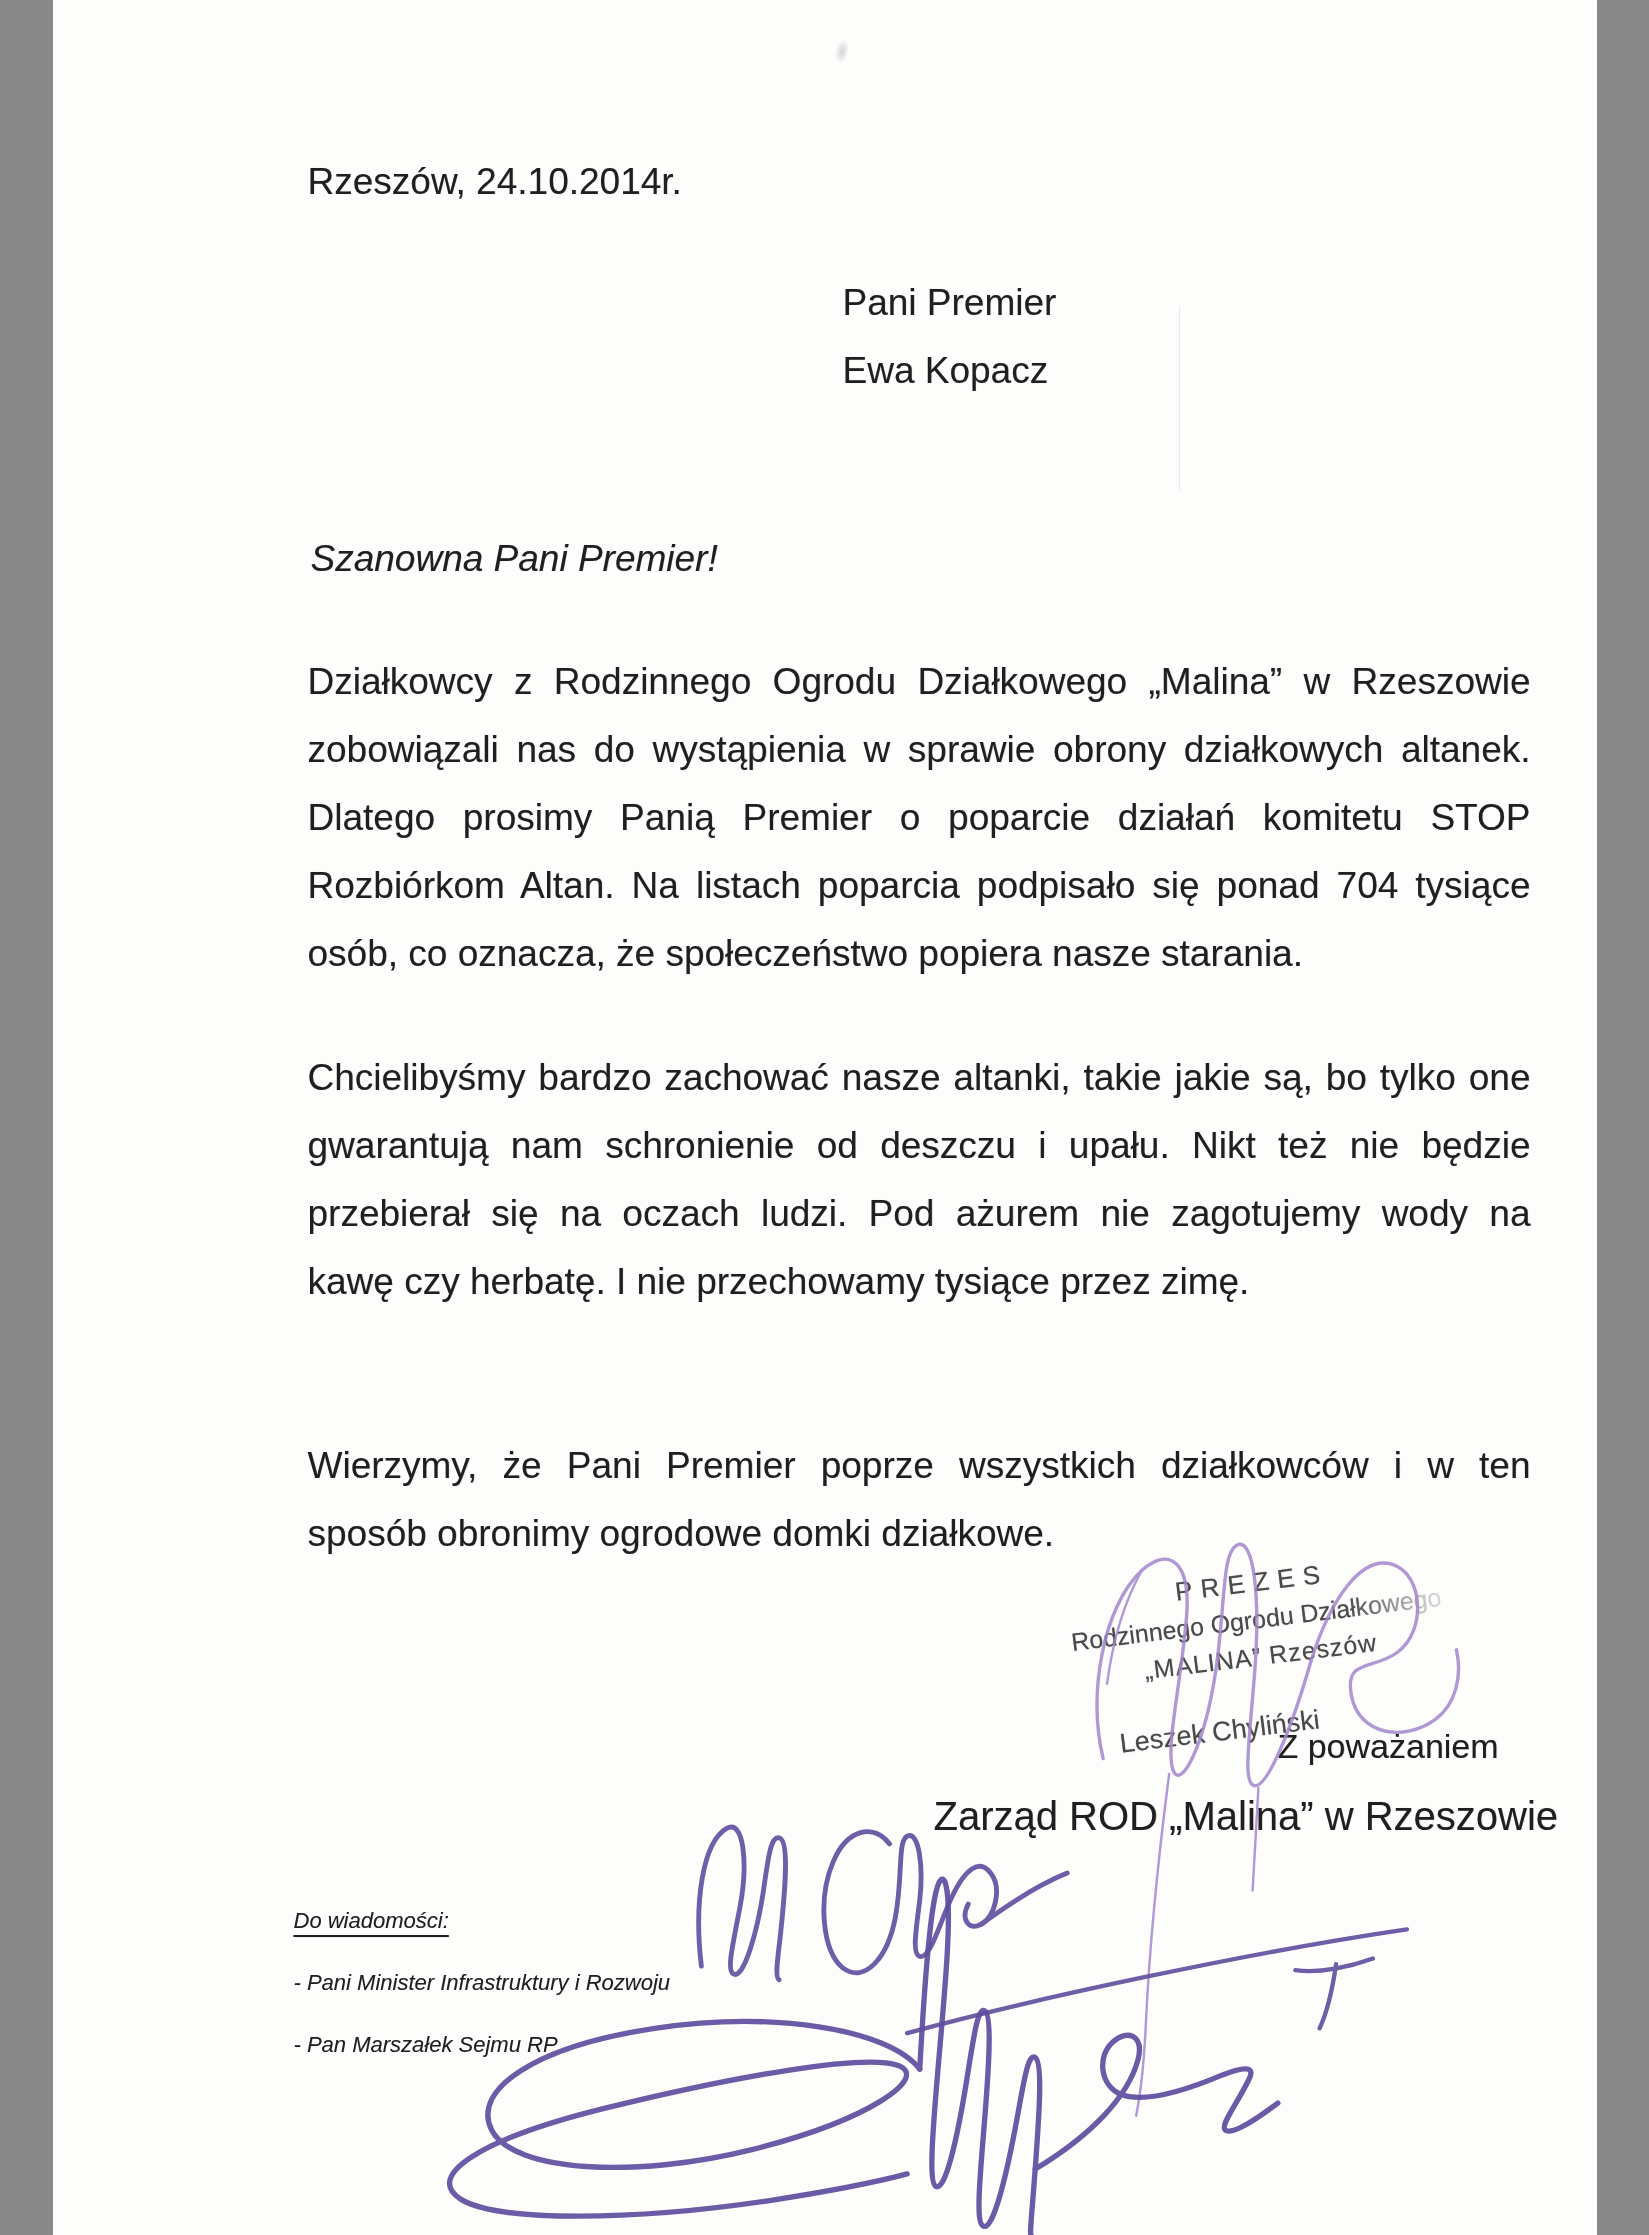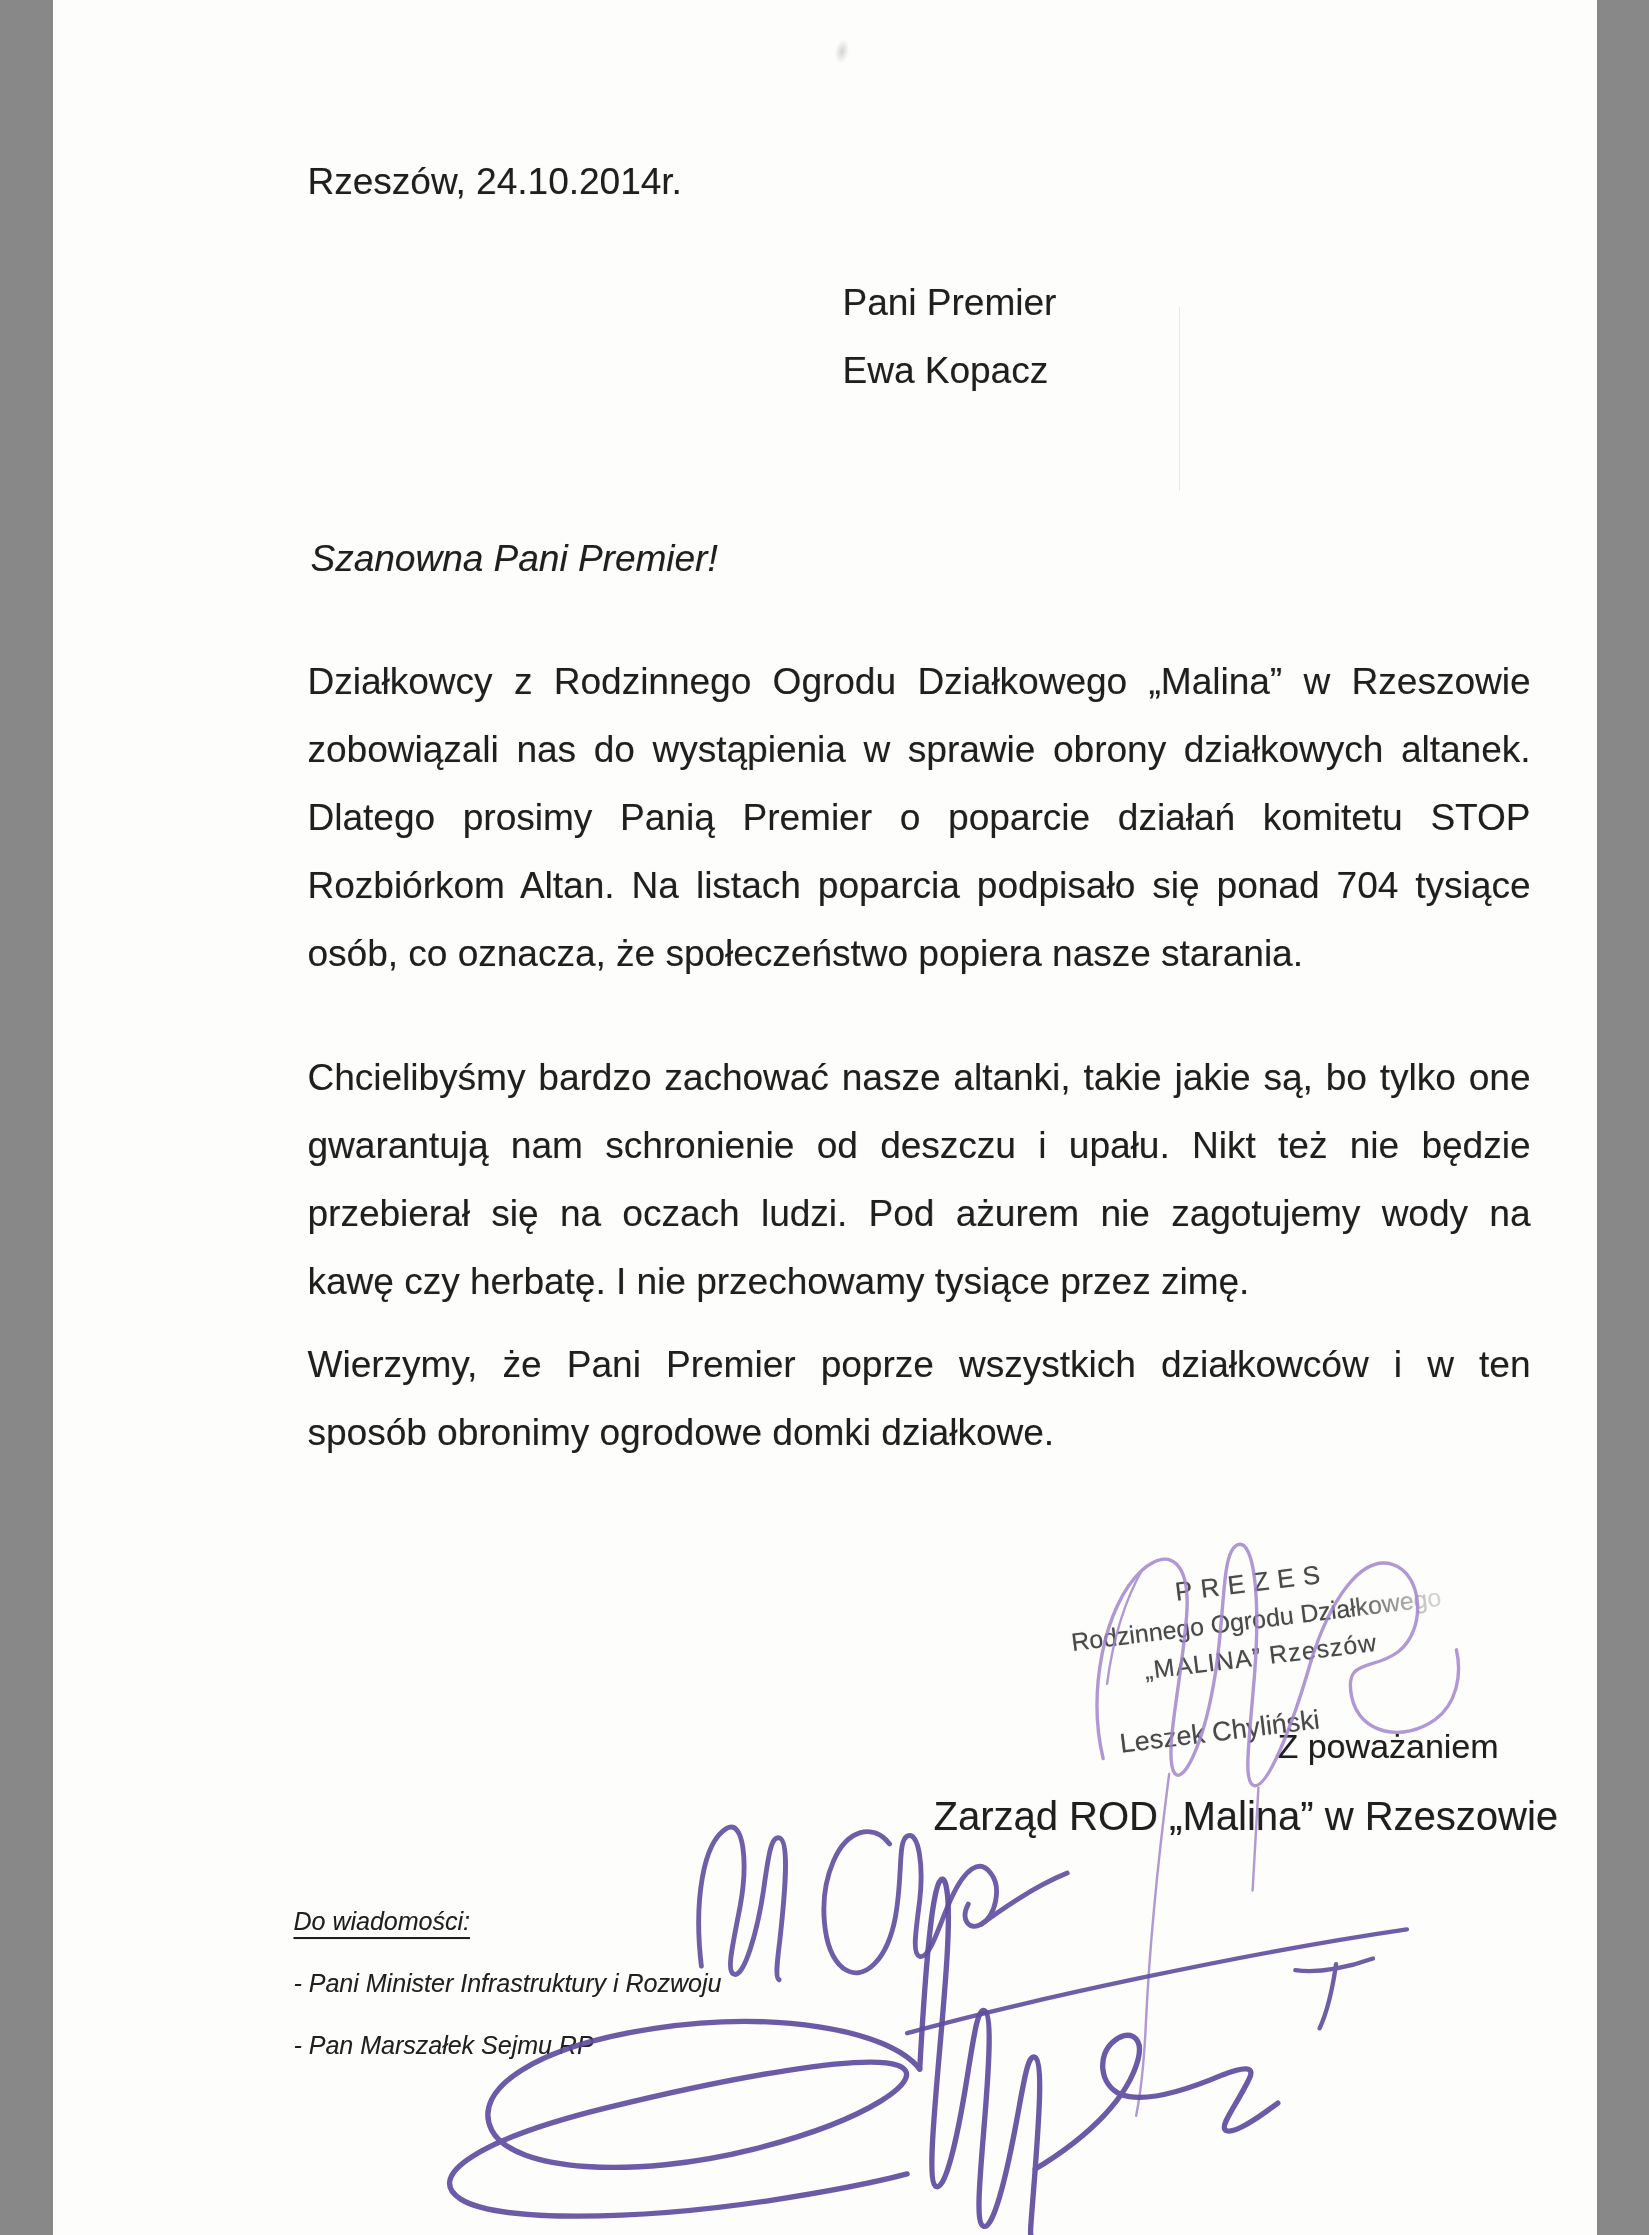--- a/index.html
+++ b/index.html
@@ -29,21 +29,21 @@
     height: 68px;
     font-size: 37px;
     line-height: 68px;
     text-shadow: 0.3px 0.3px 0.7px rgba(45,45,45,0.38);
   }
   .line.just { text-align: justify; text-align-last: justify; }
   .italic { font-style: italic; }
   .cc-block { position:absolute; left: 241px; top: 1890px; }
   .cc-line {
     font-style: italic;
-    font-size: 25px;
+    font-size: 22px;
     line-height: 62px;
     white-space: nowrap;
     text-shadow: 0.2px 0.2px 0.5px rgba(45,45,45,0.35);
   }
   .cc-heading span { text-decoration: underline; text-underline-offset: 6.8px; text-decoration-thickness: 1.9px; }
   .stamp {
     position: absolute;
     left: 999px;
     top: 1564px;
     width: 417px;
@@ -99,21 +99,21 @@
       <div class="line just">Dlatego prosimy Panią Premier o poparcie działań komitetu STOP</div>
       <div class="line just">Rozbiórkom Altan. Na listach poparcia podpisało się ponad 704 tysiące</div>
       <div class="line">osób, co oznacza, że społeczeństwo popiera nasze starania.</div>
     </div>
   <div class="para" style="top:1044px;">
       <div class="line just">Chcielibyśmy bardzo zachować nasze altanki, takie jakie są, bo tylko one</div>
       <div class="line just">gwarantują nam schronienie od deszczu i upału. Nikt też nie będzie</div>
       <div class="line just">przebierał się na oczach ludzi. Pod ażurem nie zagotujemy wody na</div>
       <div class="line">kawę czy herbatę. I nie przechowamy tysiące przez zimę.</div>
     </div>
-  <div class="para" style="top:1331px;">
+  <div class="para" style="top:1432px;">
       <div class="line just">Wierzymy, że Pani Premier poprze wszystkich działkowców i w ten</div>
       <div class="line">sposób obronimy ogrodowe domki działkowe.</div>
     </div>
 
   <div class="stamp">
     <div class="stamp-line stamp-title">PREZES</div>
     <div class="stamp-line stamp-l2">Rodzinnego Ogrodu Działkowego</div>
     <div class="stamp-line stamp-l3">„MALINA” Rzeszów</div>
     <div class="stamp-name">Leszek Chyliński</div>
   </div>

